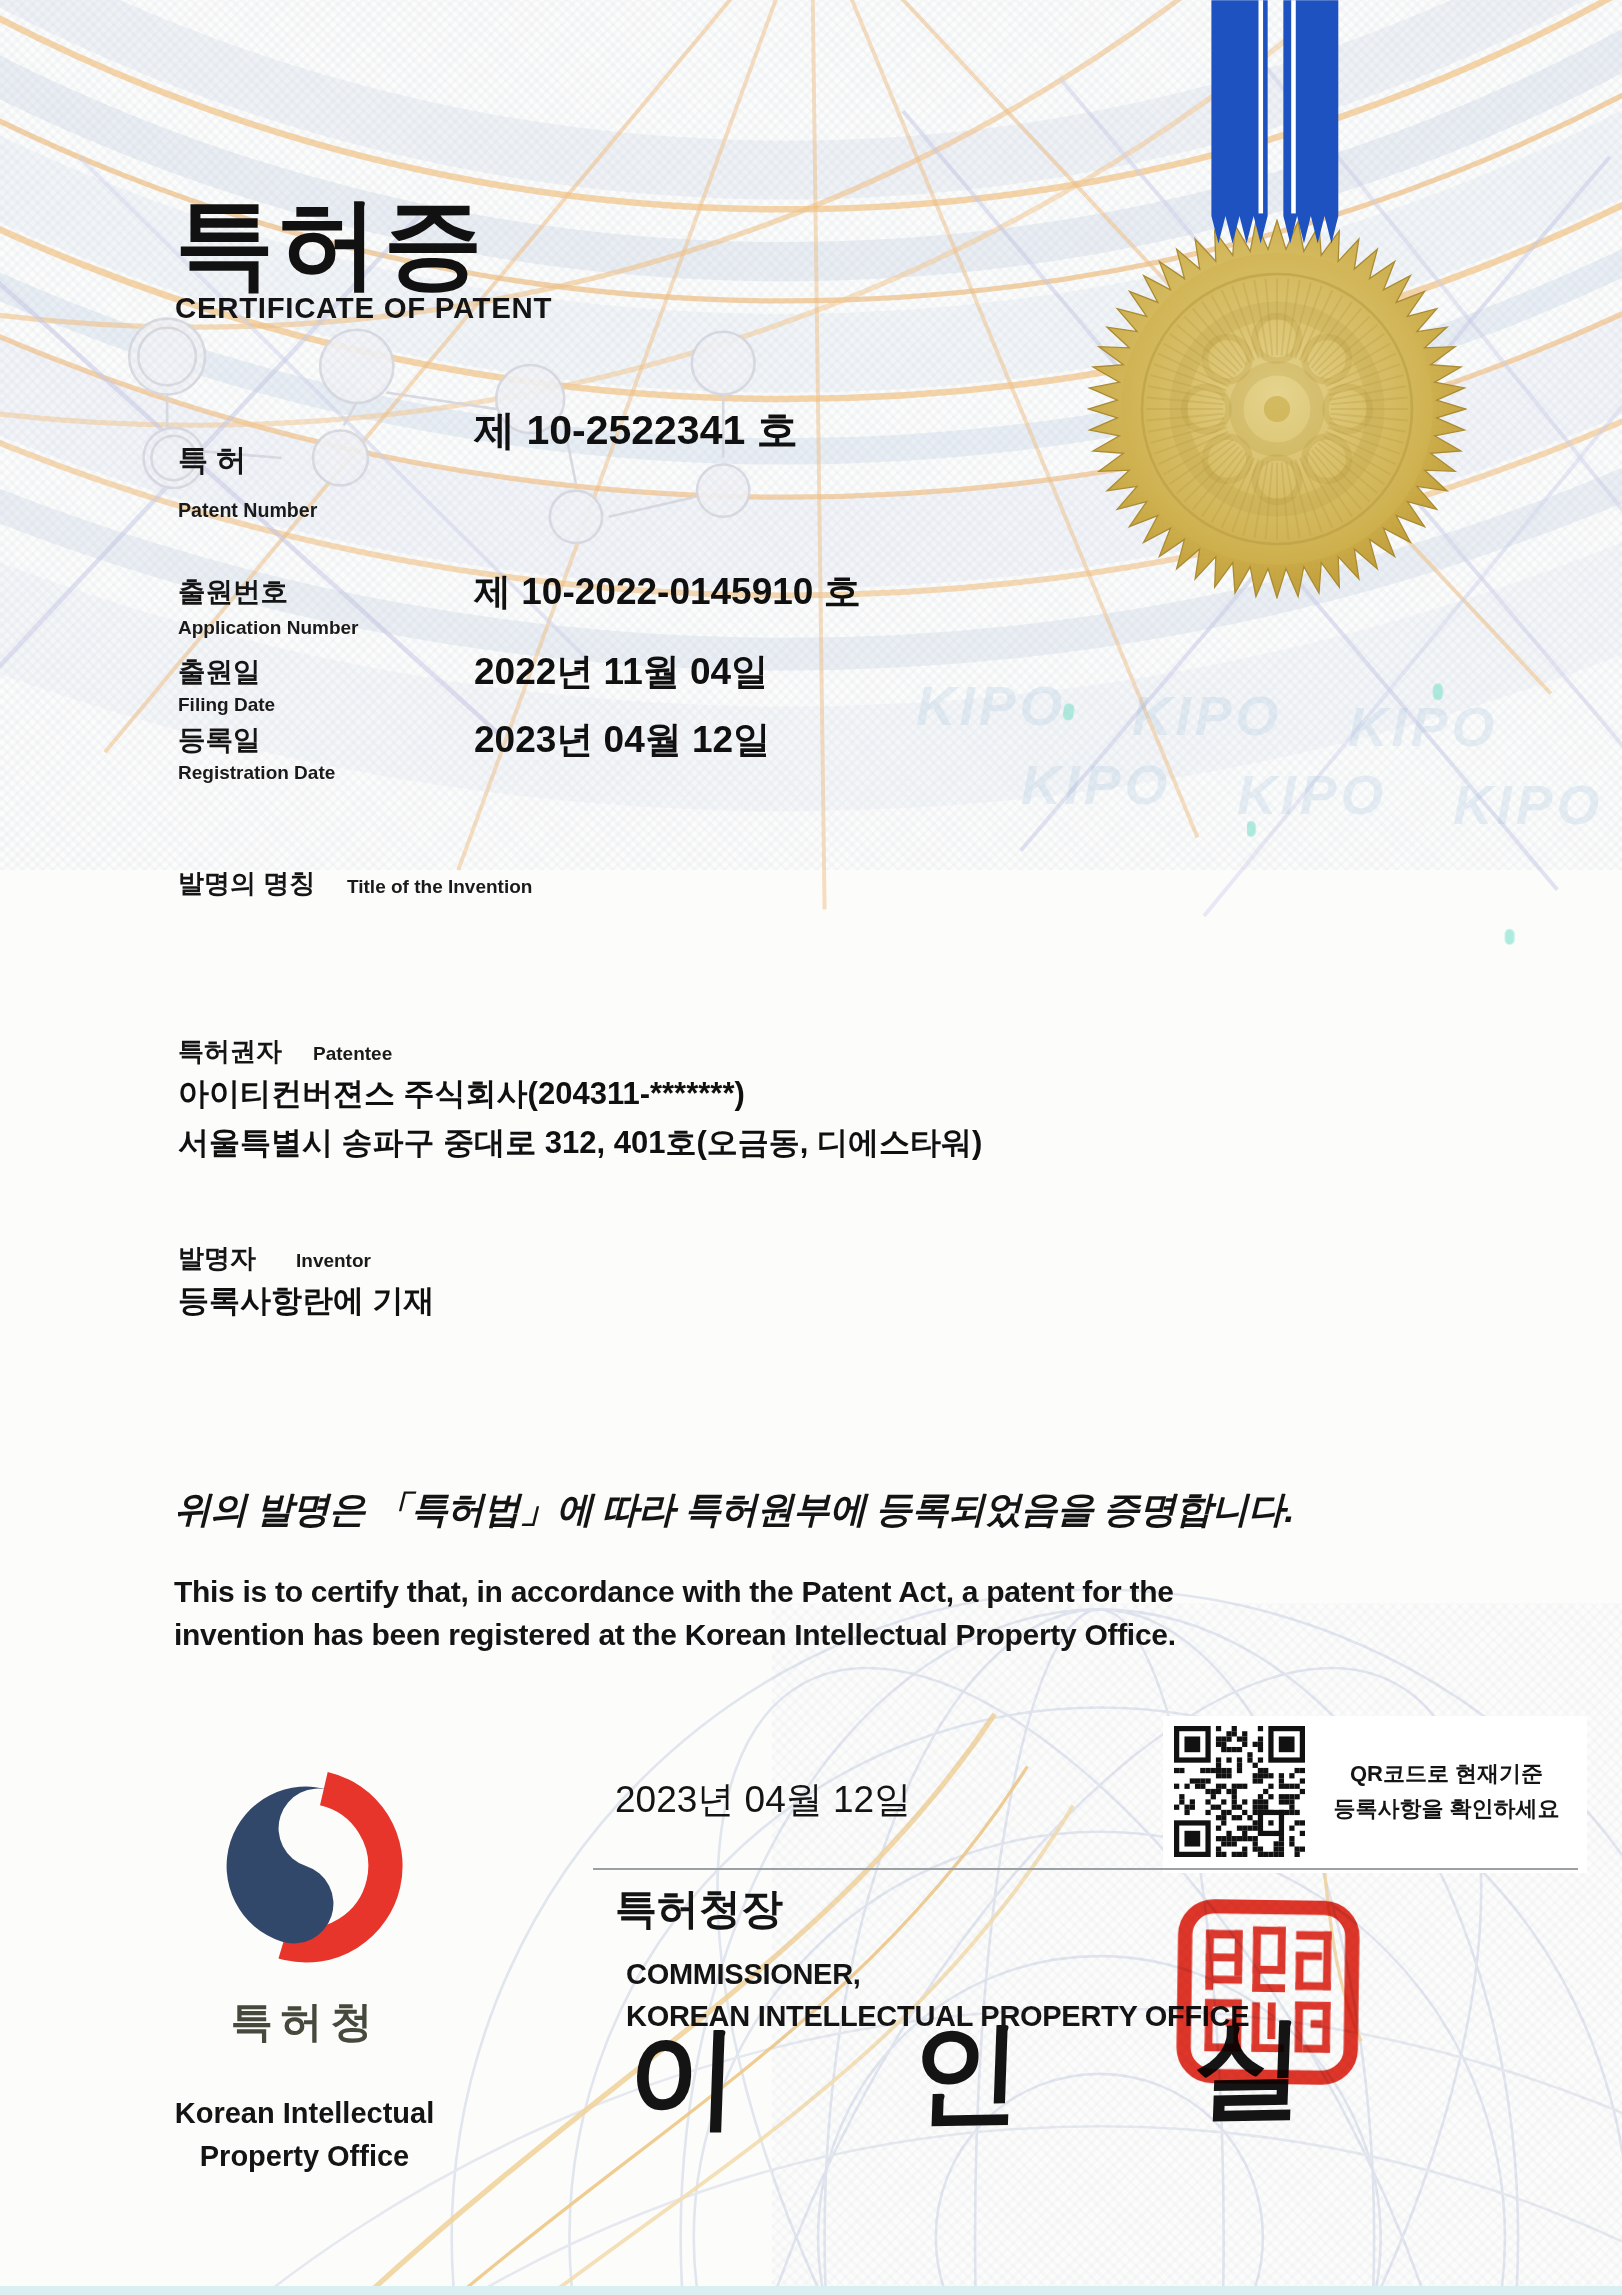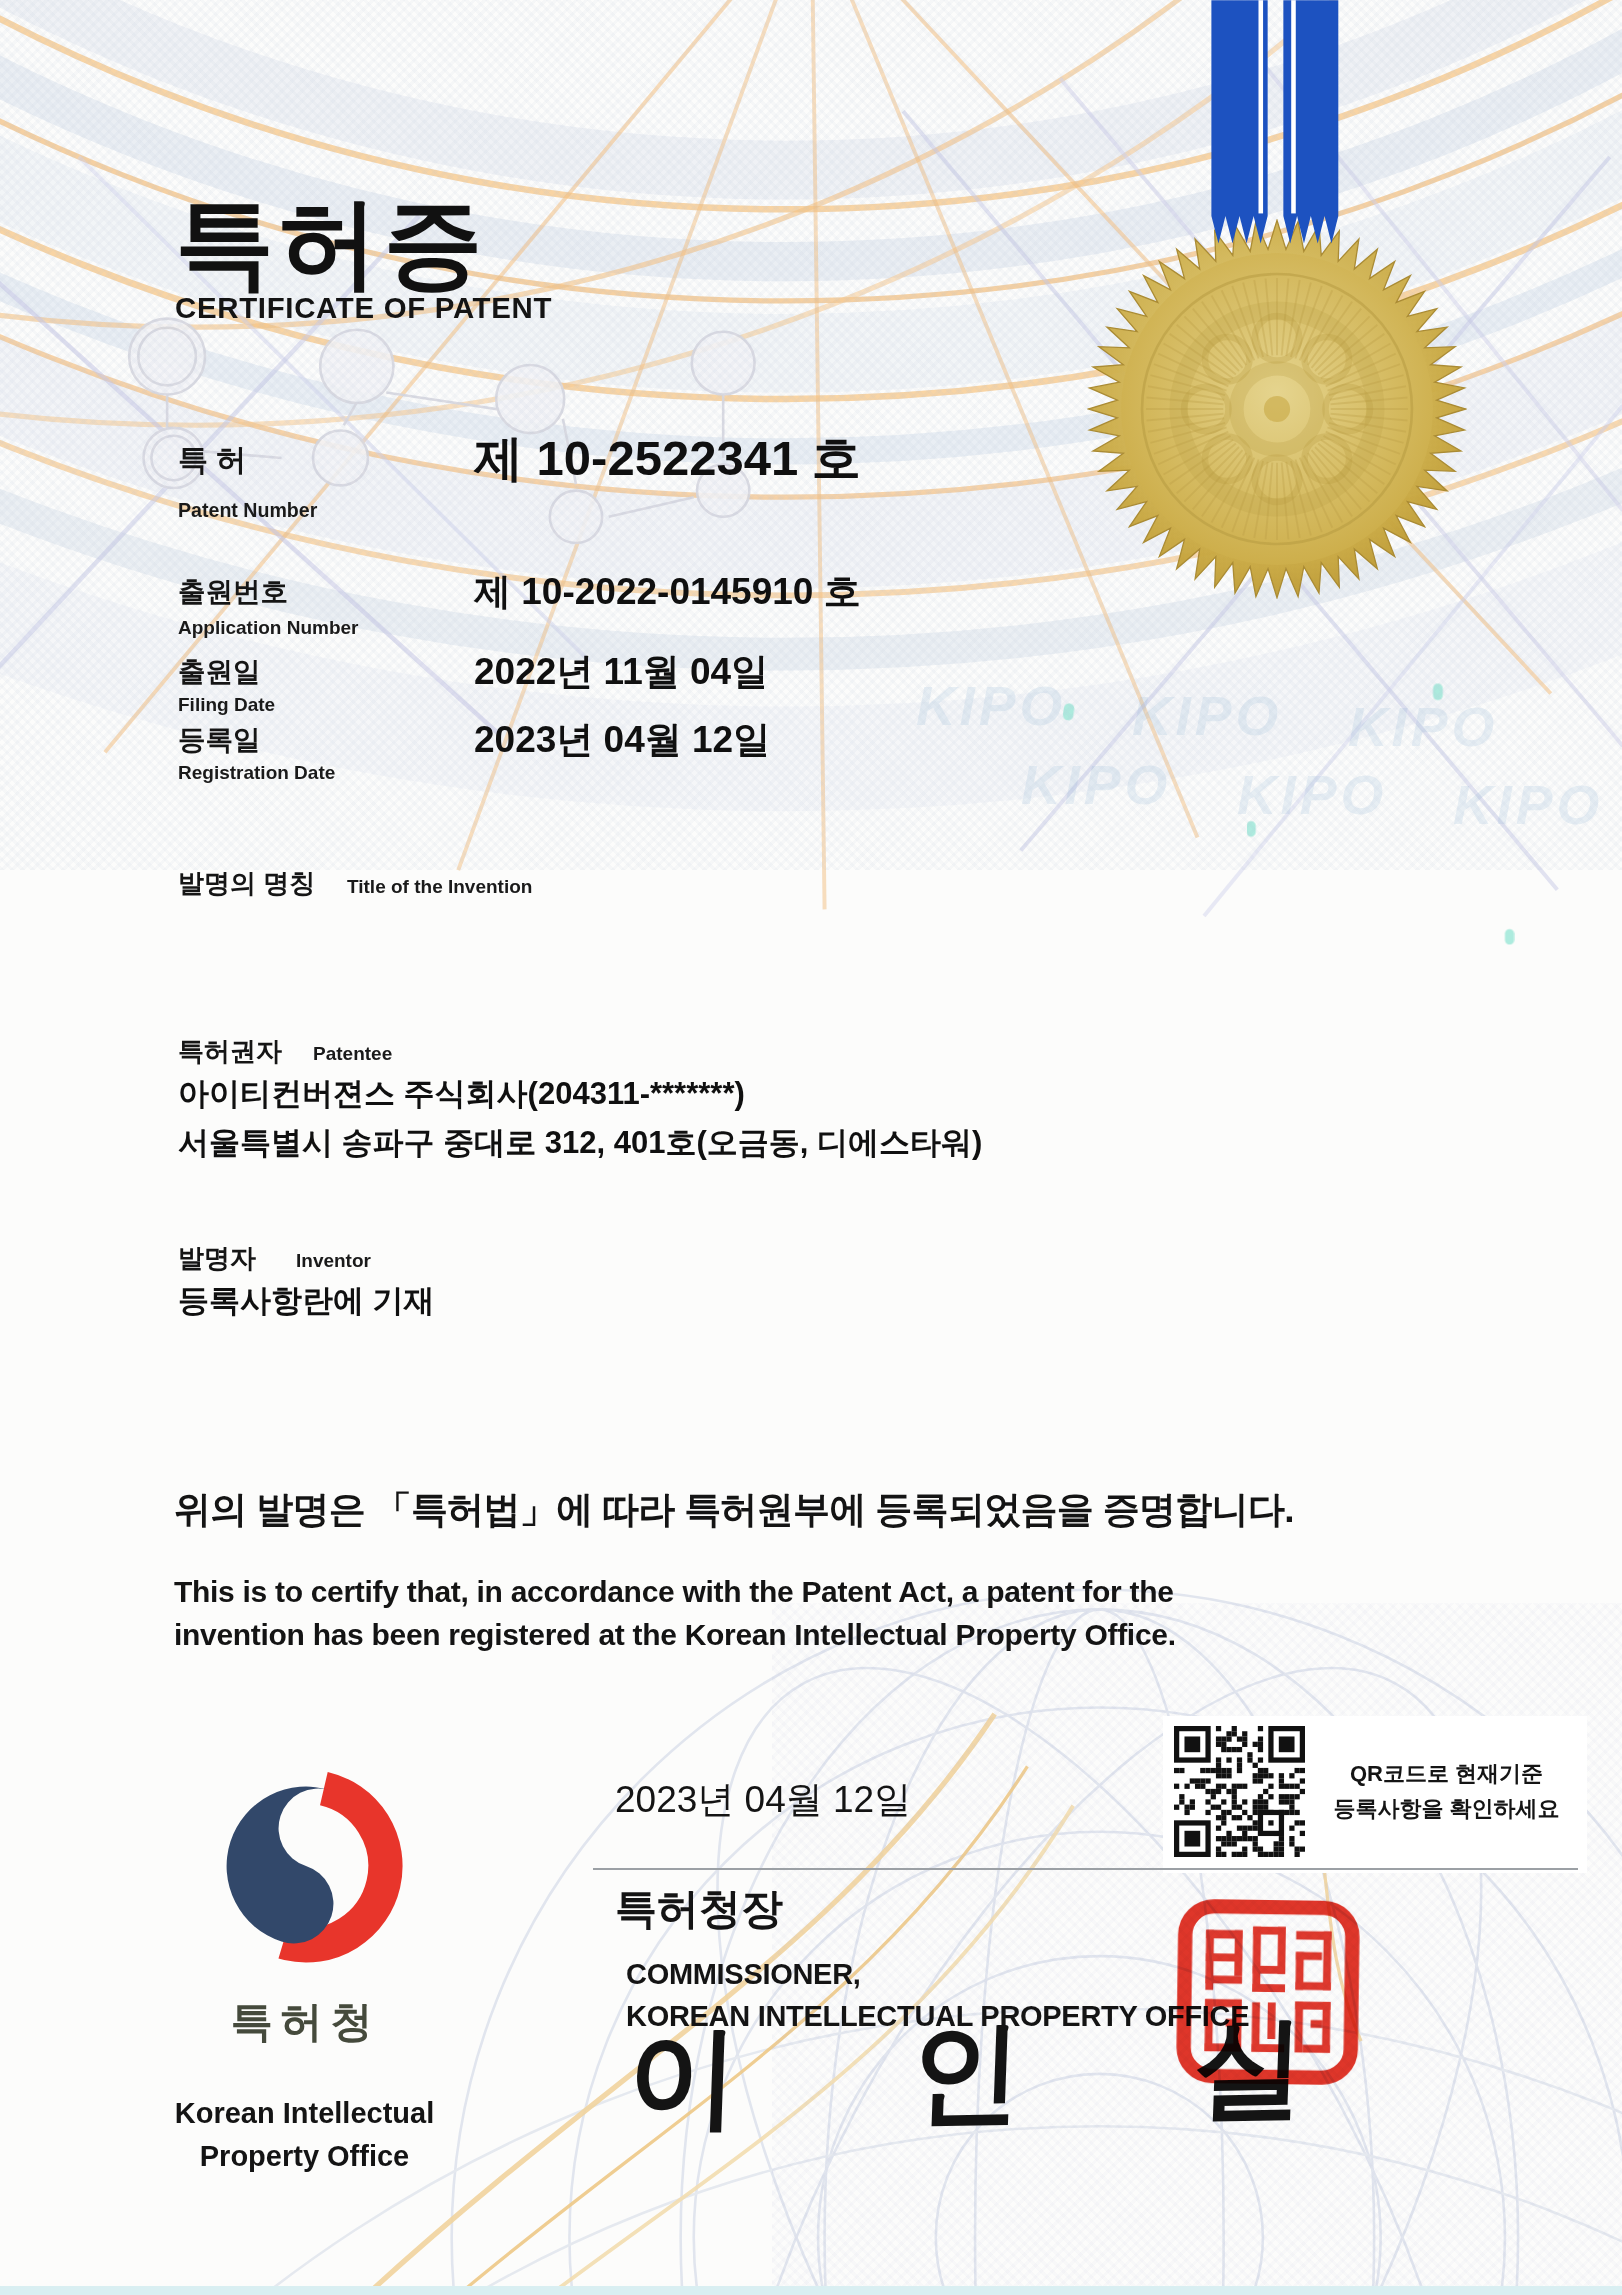--- a/index.html
+++ b/index.html
@@ -20,21 +20,21 @@
   #qr-svg{position:absolute;left:1174px;top:1726px;z-index:5;}
   .stamp{position:absolute;left:1175px;top:1898px;z-index:6;mix-blend-mode:multiply;transform:rotate(.8deg);}
   #logo-svg{position:absolute;left:198px;top:1758px;z-index:5;}
   
   .t{position:absolute;z-index:5;white-space:nowrap;line-height:1.05;}
   .title-ko{left:175px;top:191px;font-size:99px;font-weight:800;letter-spacing:5.2px;color:#111;}
   .title-en{left:175px;top:293px;font-size:29.4px;font-weight:800;letter-spacing:0.7px;}
   .lab-ko{font-weight:800;color:#151515;}
   .lab-en{font-weight:700;color:#1a1a1a;}
   .val{font-weight:800;color:#101010;}
-  .stmt-ko{left:174px;top:1491px;font-size:37px;font-weight:800;letter-spacing:-0.7px;}
+  .stmt-ko{left:174px;top:1491px;font-size:37px;font-weight:800;letter-spacing:-0.7px;font-style:italic;}
   .stmt-en{font-size:30px;font-weight:800;letter-spacing:-0.3px;}
   .date{left:615px;top:1781px;font-size:37px;font-weight:500;}
   .qr-cap{left:1311px;width:271px;text-align:center;font-size:22px;font-weight:800;z-index:5;}
   .divider{position:absolute;left:593px;top:1868px;width:985px;height:2px;background:#9ba0a5;z-index:5;}
   .comm-ko{left:615px;top:1887px;font-size:42px;font-weight:800;}
   .comm-en{font-size:29px;font-weight:800;letter-spacing:-0.3px;margin-left:11px;}
   .sig{left:628px;top:2015px;font-size:111px;font-weight:600;z-index:6;
        font-family:"Liberation Serif",serif;letter-spacing:72px;transform:skewX(-3deg) rotate(-1deg);}
   .office-ko{left:177px;top:2000px;width:257px;text-align:center;font-size:42px;font-weight:800;
              color:#454a3c;letter-spacing:7.9px;}
@@ -256,21 +256,21 @@
         <rect x="94" y="0" width="7" height="326" fill="#ffffff"></rect>
         <rect x="144" y="0" width="7" height="326" fill="#ffffff"></rect>
       </g>
   </svg>
 
   <div class="t title-ko">특허증</div>
   <div class="t title-en">CERTIFICATE OF PATENT</div>
 
   <div class="t lab-ko" style="left:178px;top:444px;font-size:30px">특 허</div>
   <div class="t lab-en" style="left:178px;top:500px;font-size:19.6px">Patent Number</div>
-  <div class="t val" style="left:474px;top:433px;font-size:49px">제 10-2522341 호</div>
+  <div class="t val" style="left:474px;top:409px;font-size:41px">제 10-2522341 호</div>
 
   <div class="t lab-ko" style="left:178px;top:578px;font-size:27.5px">출원번호</div>
   <div class="t lab-en" style="left:178px;top:618px;font-size:19px">Application Number</div>
   <div class="t val" style="left:474px;top:573px;font-size:37px">제 10-2022-0145910 호</div>
 
   <div class="t lab-ko" style="left:178px;top:658px;font-size:27.5px">출원일</div>
   <div class="t lab-en" style="left:178px;top:695px;font-size:19px">Filing Date</div>
   <div class="t val" style="left:474px;top:653px;font-size:37px">2022년 11월 04일</div>
 
   <div class="t lab-ko" style="left:178px;top:726px;font-size:27.5px">등록일</div>

